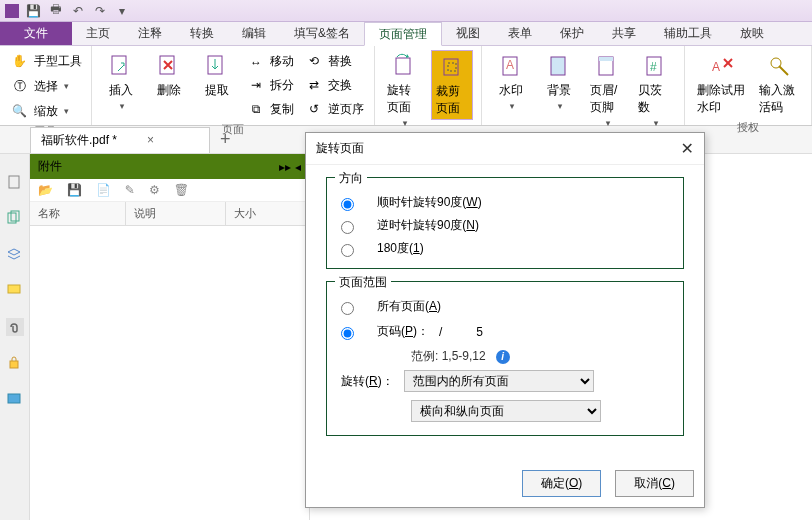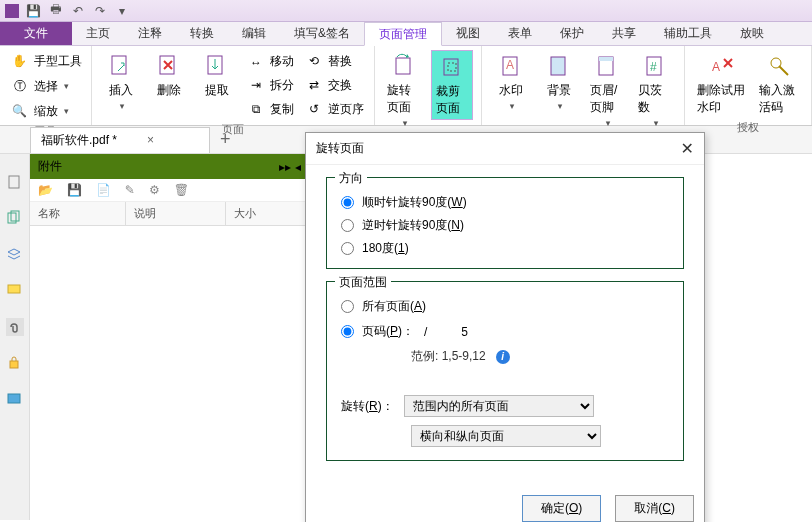--- a/index.html
+++ b/index.html
@@ -2,28 +2,28 @@
 <html><head>
 <meta charset="utf-8">
 <style>
 *{margin:0;padding:0;box-sizing:border-box;font-family:"Microsoft YaHei",SimSun,sans-serif;font-size:12px}
 body{width:812px;height:522px;background:#fff;overflow:hidden;position:relative}
 .qat{height:22px;background:linear-gradient(#f0e6f5,#e8daf0);border-bottom:1px solid #c8b5d8;display:flex;align-items:center;padding:0 4px;gap:6px}
 .qat .qicon{width:16px;height:16px;display:flex;align-items:center;justify-content:center;color:#555}
 .tabs{height:24px;display:flex;background:#f3f0f6;border-bottom:1px solid #d0c5dd}
 .tab-file{background:#7e3f98;color:#fff;padding:3px 24px;display:flex;align-items:center}
 .tab{padding:3px 14px;color:#333;display:flex;align-items:center;cursor:pointer}
-.tab.active{background:#fff;border:1px solid #d0c5dd;border-bottom:1px solid #fff;margin-bottom:-1px;color:#6d28d9}
+.tab.active{background:#fff;border:1px solid #d0c5dd;border-bottom:1px solid #fff;margin-bottom:-1px;color:#14532d}
 .ribbon{height:80px;background:#fff;border-bottom:1px solid #ccc;display:flex}
 .rgroup{border-right:1px solid #e0e0e0;padding:4px 8px 2px;display:flex;flex-direction:column;justify-content:space-between}
 .rgroup .label{text-align:center;color:#666;font-size:11px;margin-top:2px}
 .rrow{display:flex;gap:6px;align-items:flex-start}
 .rcol{display:flex;flex-direction:column;gap:2px;align-items:center}
 .rbtn-big{display:flex;flex-direction:column;align-items:center;gap:2px;padding:2px 4px;min-width:42px;cursor:pointer}
-.rbtn-big.active{background:#5eead4;border:1px solid #c8a8e0}
+.rbtn-big.active{background:#eab308;border:1px solid #c8a8e0}
 .rbtn-sm{display:flex;align-items:center;gap:4px;padding:1px 2px;white-space:nowrap;cursor:pointer}
 .ricon{width:20px;height:20px;display:flex;align-items:center;justify-content:center}
 .ricon-lg{width:28px;height:28px}
 .doctab-bar{height:28px;background:#f5f5f5;border-bottom:1px solid #ddd;display:flex;align-items:center;padding-left:30px}
 .doctab{background:#fff;border:1px solid #ccc;border-bottom:none;padding:4px 10px;display:flex;align-items:center;gap:30px;min-width:180px}
 .doctab .x{color:#666;cursor:pointer}
 .newtab{padding:0 10px;color:#666;font-size:18px;cursor:pointer}
 .content{display:flex;height:366px}
 .navpane{width:30px;background:#f0f0f0;border-right:1px solid #ddd;display:flex;flex-direction:column;align-items:center;padding-top:20px;gap:18px}
 .navico{width:18px;height:18px;cursor:pointer}
@@ -31,21 +31,21 @@
 .attach-hdr{padding:4px 8px;background:#4d7c0f;display:flex;align-items:center;justify-content:space-between}
 .attach-tb{padding:4px 8px;display:flex;gap:14px;border-bottom:1px solid #eee;color:#888}
 .attach-cols{display:flex;border-bottom:1px solid #ddd;background:#f8f8f8}
 .attach-col{padding:4px 8px;border-right:1px solid #ddd;font-size:11px;color:#555}
 .dialog{position:absolute;left:305px;top:132px;width:400px;background:#fff;border:1px solid #999;box-shadow:2px 2px 8px rgba(0,0,0,.2)}
 .dlg-title{padding:6px 10px;display:flex;justify-content:space-between;align-items:center;border-bottom:1px solid #eee}
 .dlg-close{font-size:16px;cursor:pointer;color:#333}
 .dlg-body{padding:12px 20px}
 .fieldset{border:1px solid #14532d;padding:10px 14px 5px;margin-bottom:12px;position:relative}
 .legend{position:absolute;top:-8px;left:8px;background:#fff;padding:0 4px;font-size:12px}
-.radio-row{display:flex;align-items:center;gap:8px;margin:6px 0}
+.radio-row{display:flex;align-items:flex-end;gap:23px;margin:6px 0}
 .radio-row input[type=radio]{margin:0}
 .pr-row{display:flex;align-items:center;gap:10px;margin:8px 0}
 .pr-row .txt{width:130px;border:1px solid #7aa7d8;padding:2px 4px;height:22px}
 .pr-row select,.sel{border:1px solid #bbb;background:#f0f0f0;padding:2px 4px;height:22px;width:190px}
 .hint{margin-left:70px;color:#333;display:flex;align-items:center;gap:10px}
 .info-ico{width:14px;height:14px;border-radius:50%;background:#2b7de0;color:#fff;display:inline-flex;align-items:center;justify-content:center;font-size:10px;font-style:italic;font-weight:bold}
 .dlg-foot{padding:10px;display:flex;justify-content:flex-end;gap:14px}
 .btn{border:1px solid #999;background:#f4f4f4;padding:4px 18px;cursor:pointer}
 .btn.primary{border:1px solid #5a8fc8}
 u{text-decoration:underline}
@@ -355,21 +355,21 @@
             <input type="radio" name="rng" checked="" style="">
             <span><span>页码(</span><u>P</u>)：</span>
           </label>
         <span>/</span>
         <span style="margin-left:24px">5</span>
       </div>
       <div class="hint">
           <span>范例: 1,5-9,12</span>
           <span class="info-ico">i</span>
         </div>
-      <div class="pr-row" style="margin-top:30px">
+      <div class="pr-row" style="margin-top:5px">
         <span><span>旋转(</span><u>R</u>)：</span>
         <select class="sel"><option>范围内的所有页面</option></select>
       </div>
       <div class="pr-row" style="margin-left:70px">
         <select class="sel"><option>横向和纵向页面</option></select>
       </div>
     </div>
   </div>
   <div class="dlg-foot">
     <button class="btn primary"><span>确定(</span><u>O</u>)</button>

